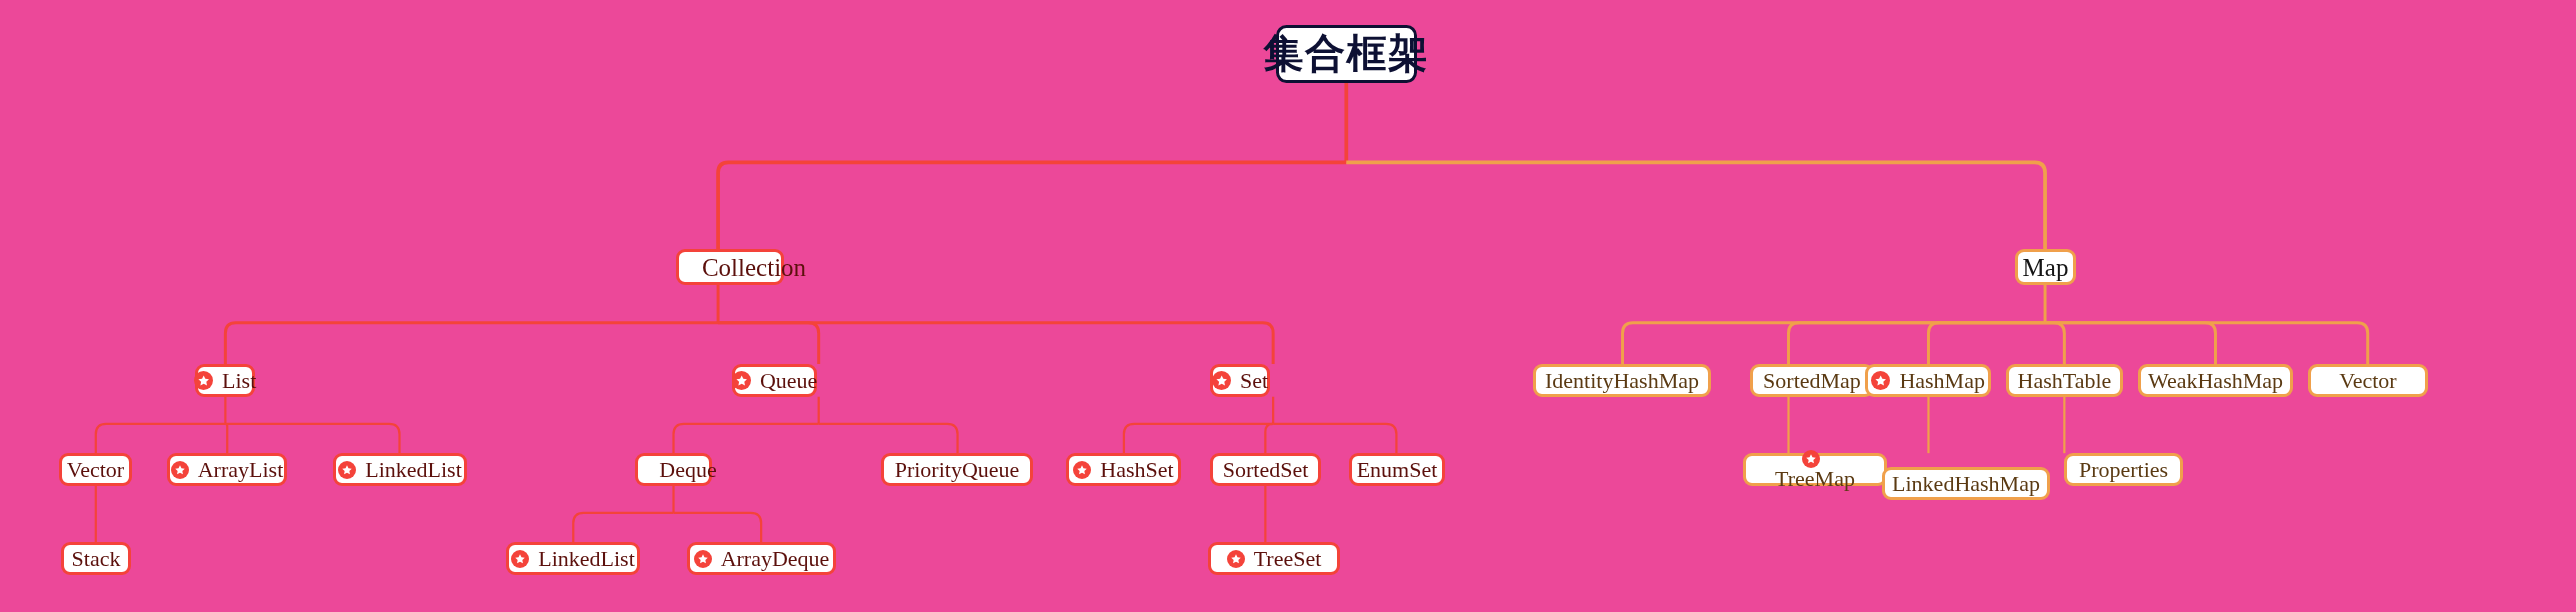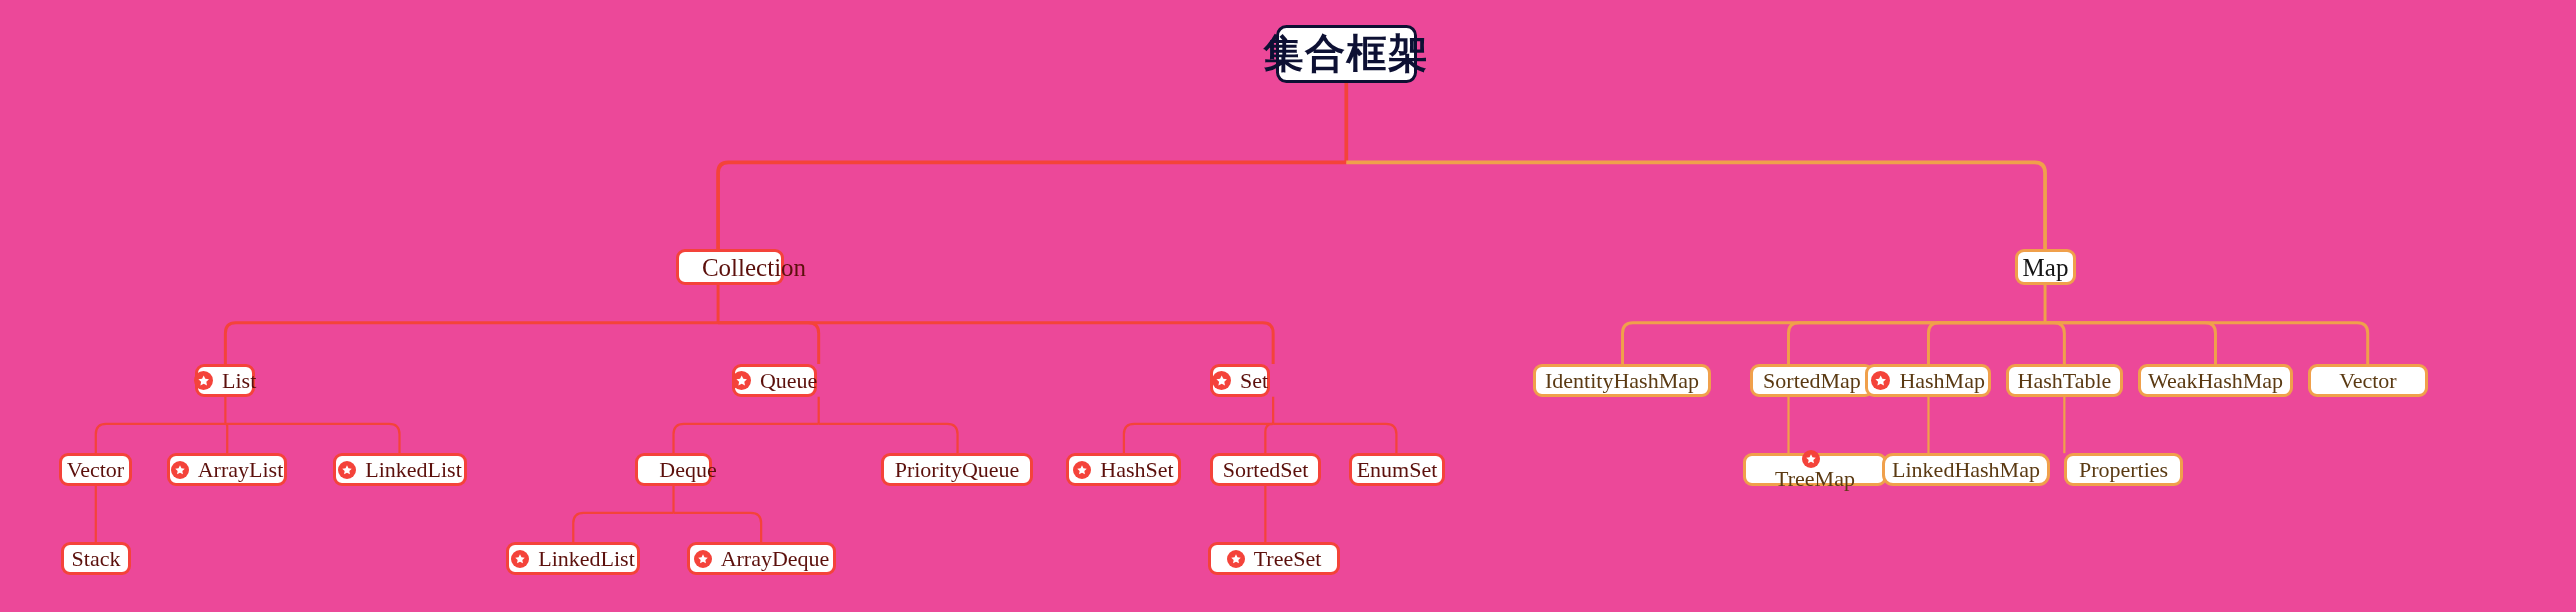--- a/index.html
+++ b/index.html
@@ -245,21 +245,21 @@
         <span class="node-label">Vector</span>
       </div>
       <div class="node orange lvl3" style="left: 1743px; top: 453px; width: 144px; height: 33px; flex-direction: column;">
         <span class="star-badge" style="width: 18px; height: 18px; margin-right: 9px; background: rgb(244, 67, 58);">
           <svg viewBox="0 0 24 24" width="12" height="12" fill="#ffffff">
             <path d="M12 2.5l2.9 6.1 6.6.9-4.8 4.6 1.2 6.6L12 17.6 6.1 20.7l1.2-6.6L2.5 9.5l6.6-.9z"></path>
           </svg>
         </span>
         <span class="node-label">TreeMap</span>
       </div>
-      <div class="node orange lvl3" style="left: 1882px; top: 453px; width: 168px; height: 33px; border-radius: 11px;">
+      <div class="node orange lvl3" style="left: 1882px; top: 467px; width: 168px; height: 33px;">
         <span class="node-label">LinkedHashMap</span>
       </div>
       <div class="node orange lvl3" style="left: 2064px; top: 453px; width: 119px; height: 33px;">
         <span class="node-label">Properties</span>
       </div>
     </div>
 </div>
 
 
 </body></html>

